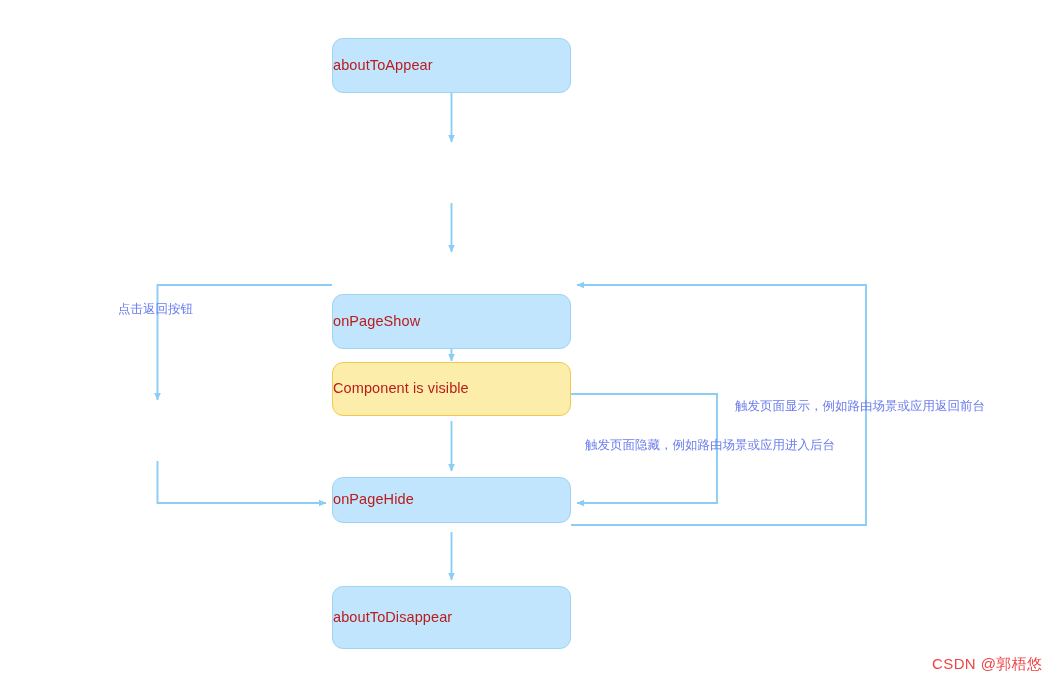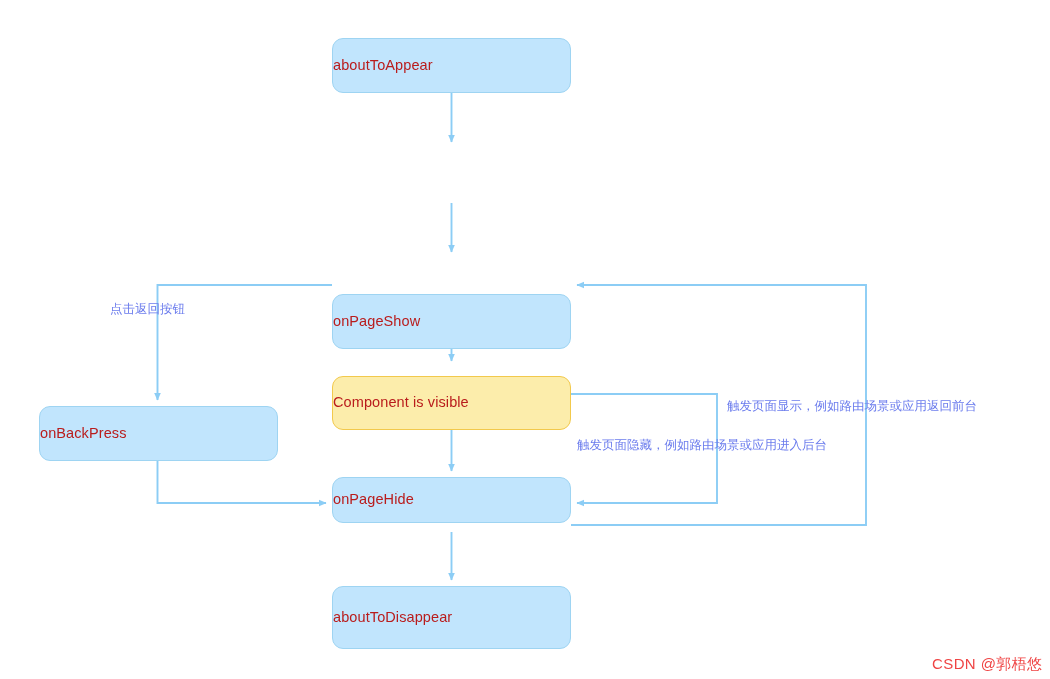--- a/index.html
+++ b/index.html
@@ -47,20 +47,21 @@
     background: #fcedab;
     border: 1.6px solid #f2c94c;
   }
   .edge-label {
     position: absolute;
     font-size: 12.5px;
     color: #6b7ced;
     white-space: nowrap;
     z-index: 3;
     line-height: 1;
+    margin-left: 8px;
   }
   .watermark {
     position: absolute;
     font-size: 15px;
     color: #ef4444;
     white-space: nowrap;
     z-index: 4;
     letter-spacing: 0.4px;
   }
 </style>
@@ -99,27 +100,24 @@
 
   <div class="node blue" style="left:332px; top:38px; width:239px; height:55px;">
     <span>aboutToAppear</span>
   </div>
 
 
   <div class="node blue" style="left:332px; top:258px; width:239px; height:55px;margin-top:36px;">
     <span>onPageShow</span>
   </div>
 
-  <div class="node yellow" style="left:332px; top:376px; width:239px; height:54px;">
+  <div class="node yellow" style="left:332px; top:362px; width:239px; height:54px;">
     <span>Component is visible</span>
   </div>
 
-  <div class="node blue" style="left:39px; top:406px; width:239px; height:55px;">
-    <span>onBackPress</span>
-  </div>
 
   <div class="node blue" style="left:332px; top:477px; width:239px; height:46px;">
     <span>onPageHide</span>
   </div>
 
   <div class="node blue" style="left:332px; top:586px; width:239px; height:63px;">
     <span>aboutToDisappear</span>
   </div>
 
   <div class="edge-label" style="left:110px; top:303px;">点击返回按钮</div>

